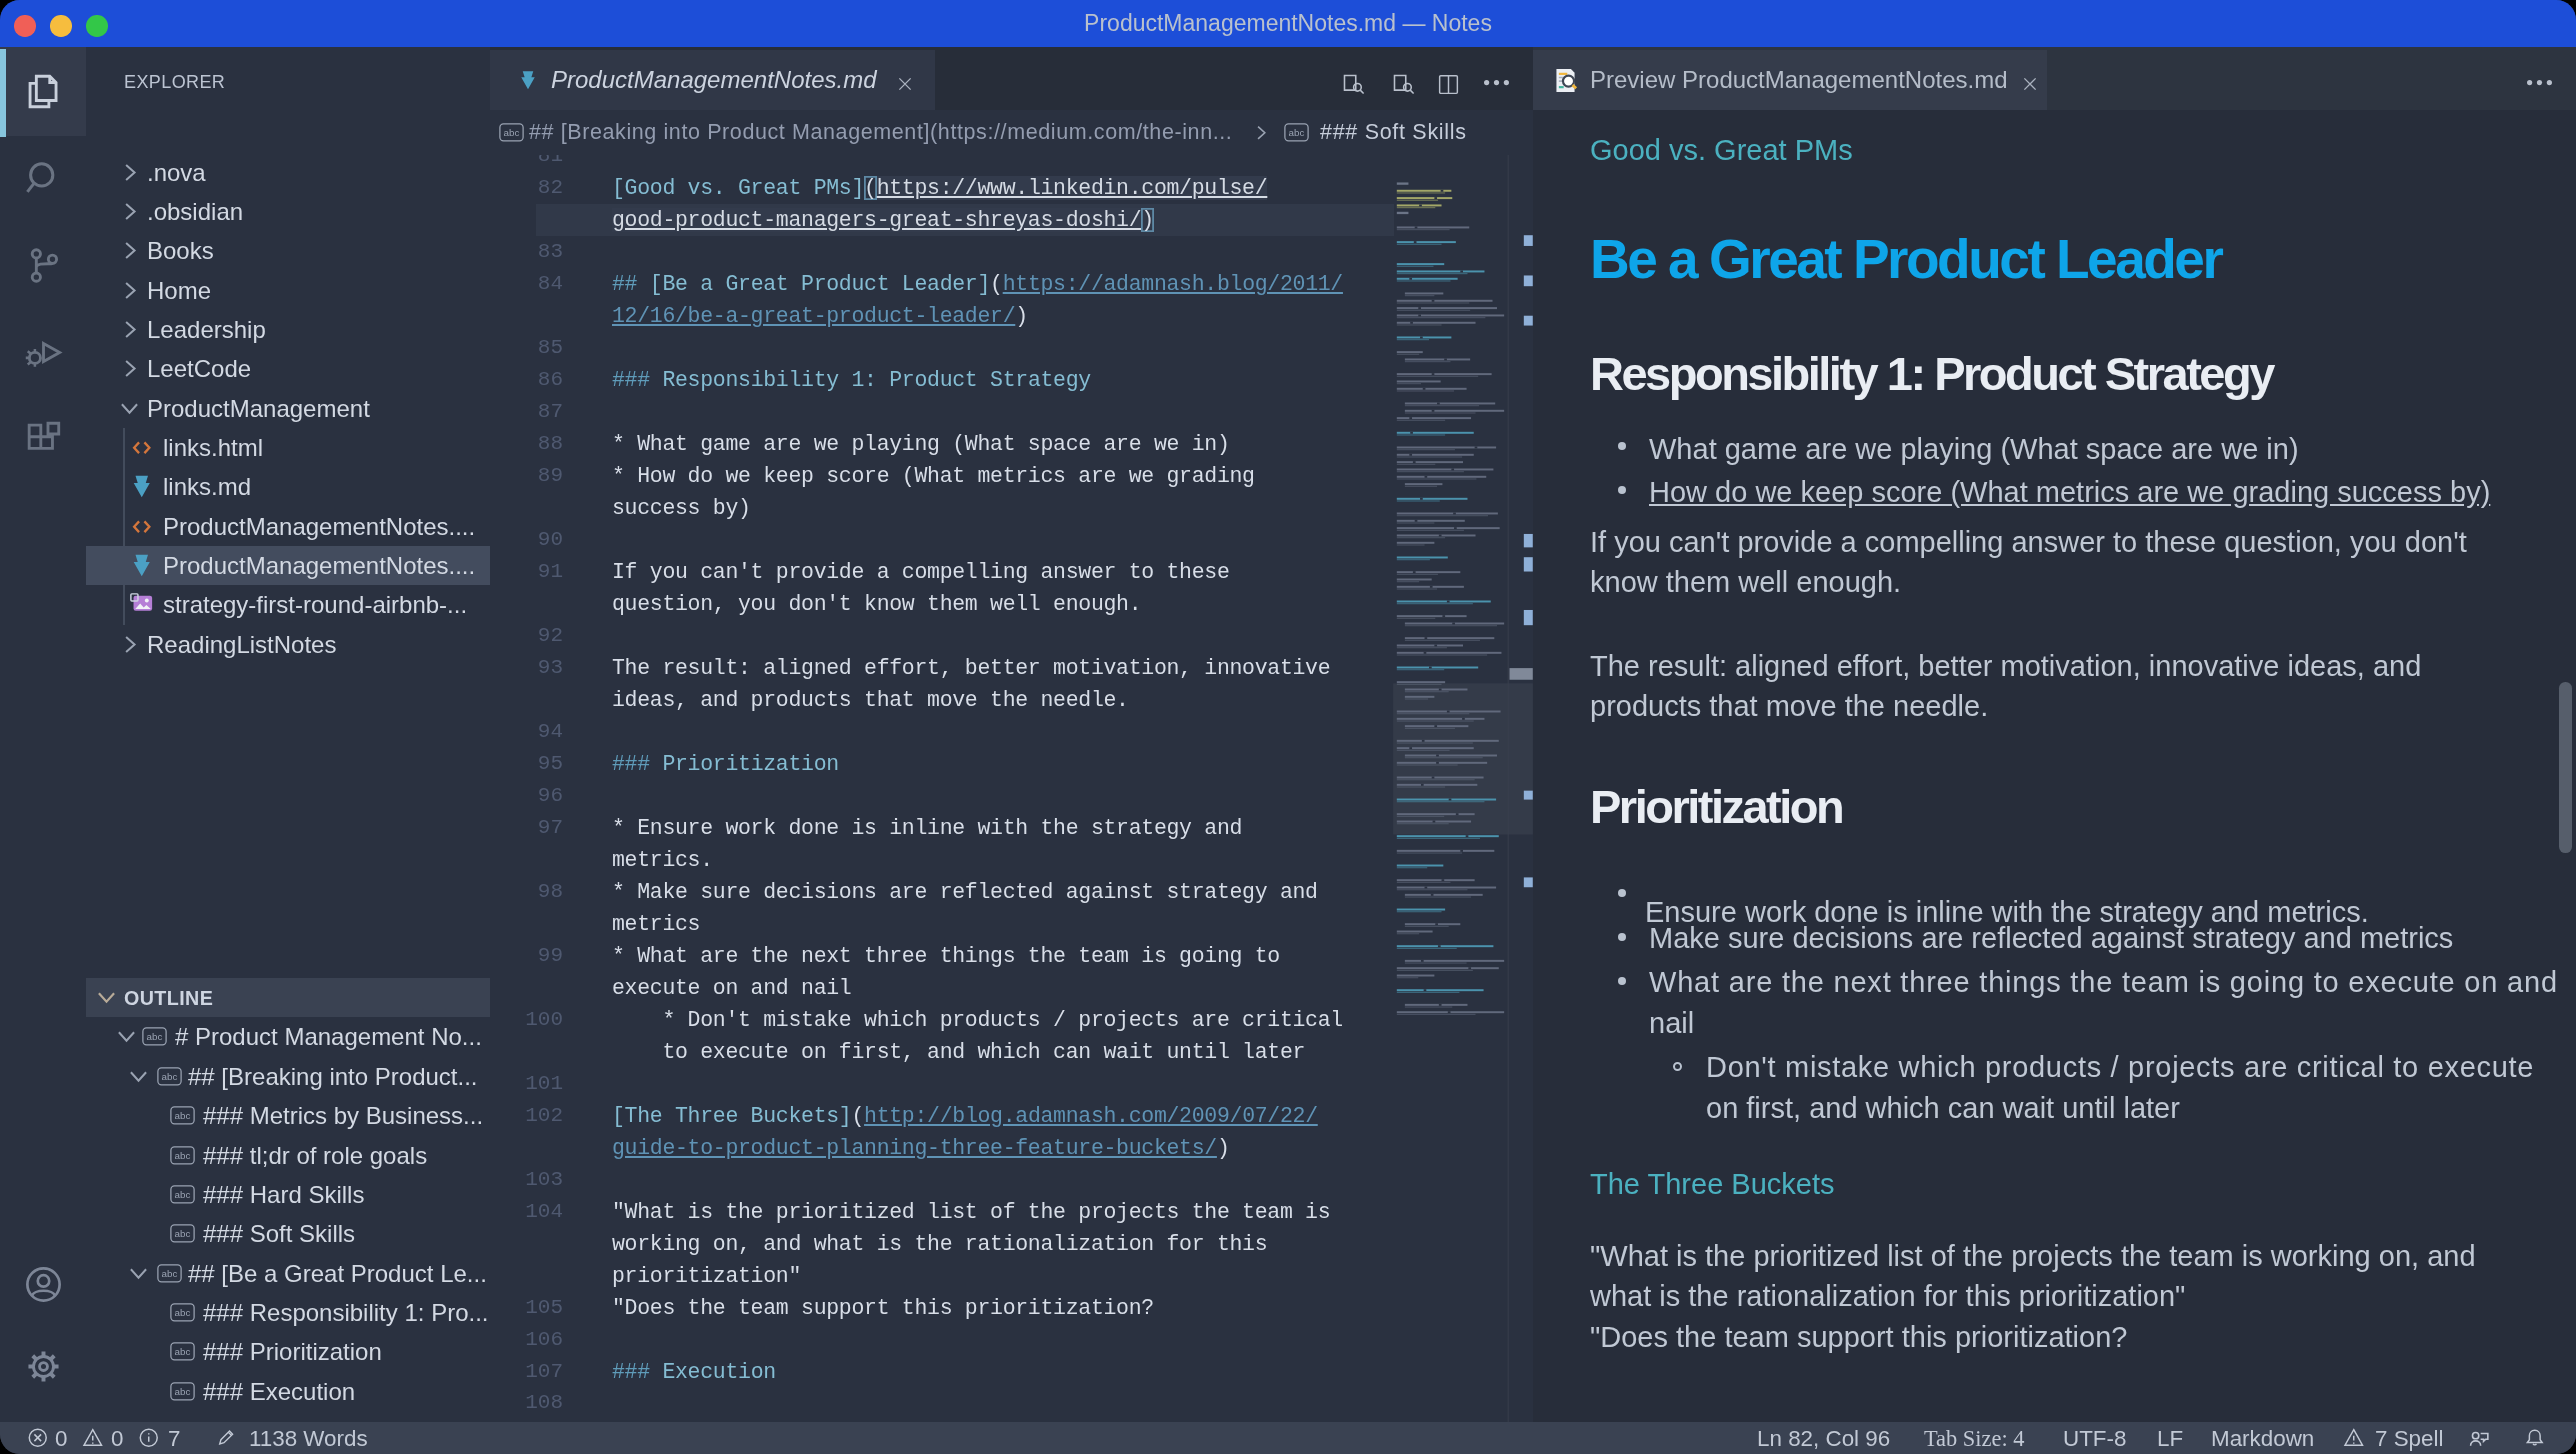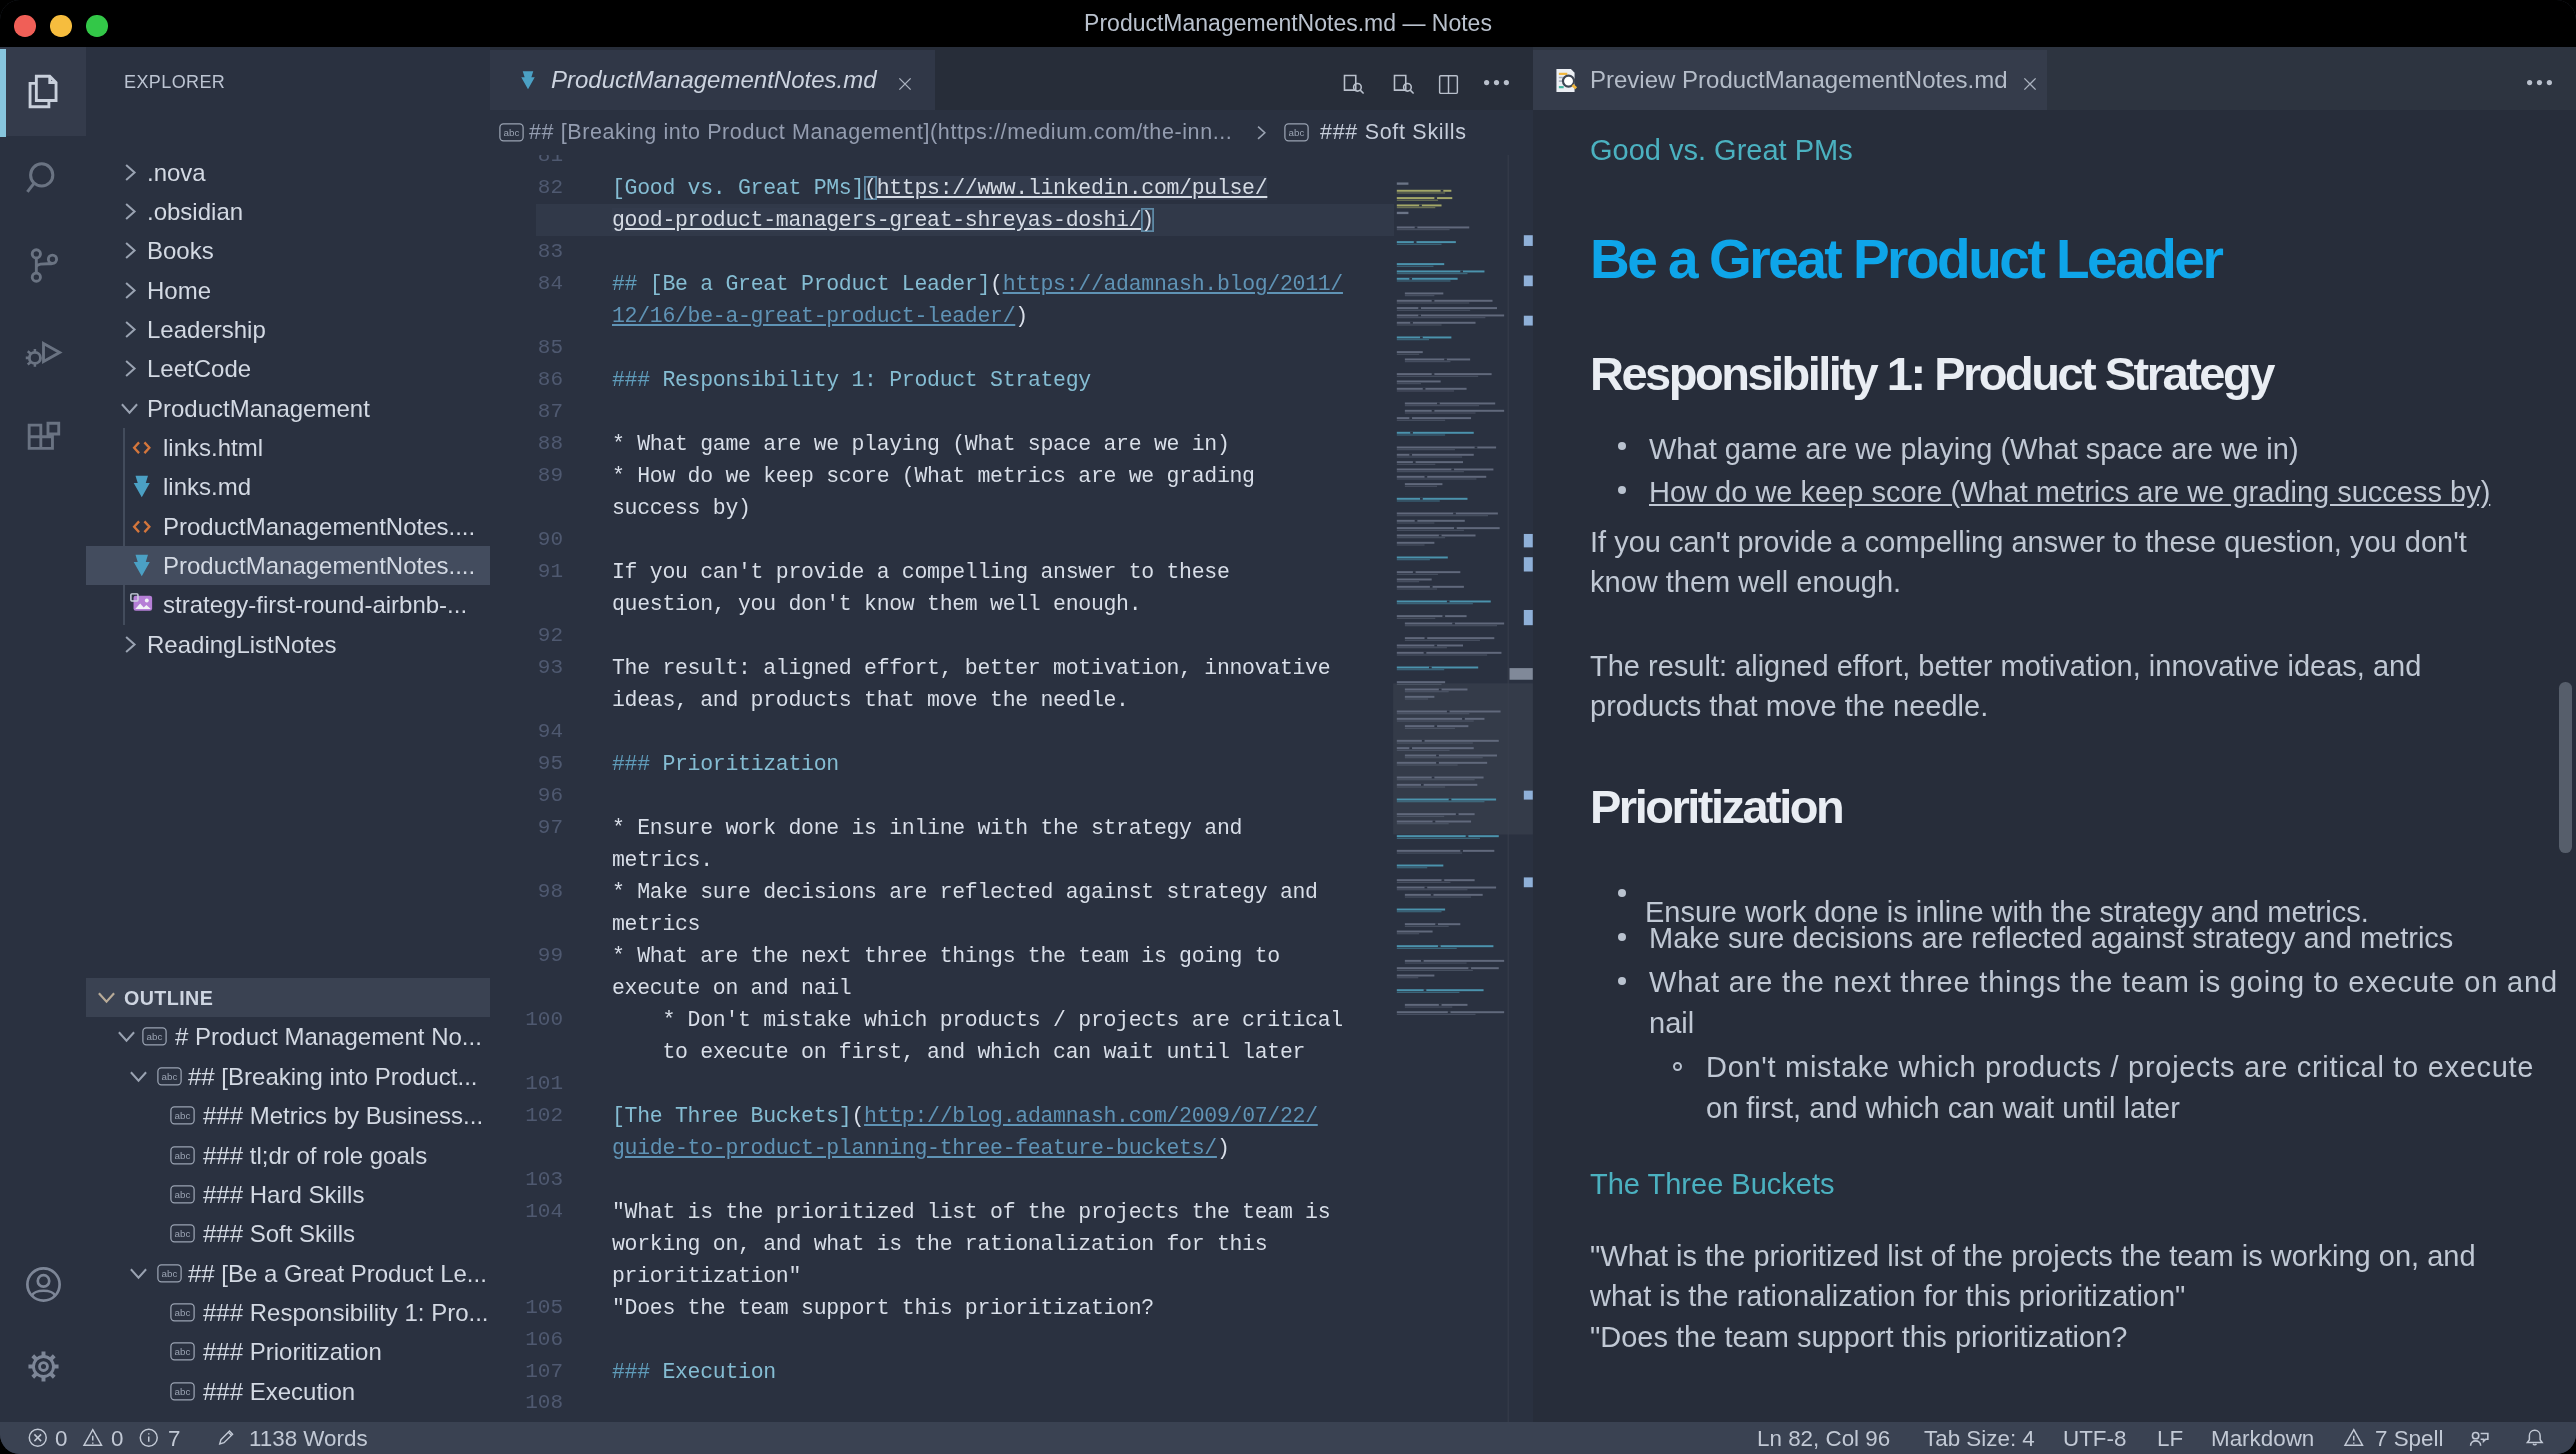--- a/index.html
+++ b/index.html
@@ -1,20 +1,20 @@
 <!DOCTYPE html>
 <html style="font-size:14.3px"><head>
 <meta charset="utf-8">
 <style>
   * { margin:0; padding:0; box-sizing:border-box; }
   html,body { width:2576px; height:1454px; background:#000; overflow:hidden; }
   body { font-family:"Liberation Sans", sans-serif; }
   #win { position:absolute; inset:0; background:#2a3140; border-radius:19.7px; overflow:hidden; }
   
-  #titlebar { position:absolute; left:0; top:0; width:2576px; height:47px; background:#000000; }
+  #titlebar { position:absolute; left:0; top:0; width:2576px; height:47px; background:#1d4ed8; }
   .tl { position:absolute; top:15px; width:21.5px; height:21.5px; border-radius:50%; }
   #title { position:absolute; top:0; left:0; width:2576px; height:47px; line-height:47px; text-align:center; color:#b9c1cd; font-size:23px; }
   
   #actbar { position:absolute; left:0; top:47px; width:86px; height:1376px; background:#2a3140; }
   #actsel { position:absolute; left:0; top:0; width:86px; height:89px; background:#343b4b; }
   #actstripe { position:absolute; left:0; top:1.8px; width:6.3px; height:88px; background:#87c5dd; }
   .aicon { position:absolute; left:21.5px; width:43px; height:43px; }
   
   #sidebar { position:absolute; left:86px; top:47px; width:404px; height:1376px; background:#2a3140; }
   .band { position:absolute; left:0; width:404px; height:39px; background:#3a4252; }
@@ -689,21 +689,21 @@
     <svg class="st" style="left:138px; top:5.4px; width:21.5px; height:21.5px;" viewBox="0 0 16 16" fill="none" stroke="#c2c9d5" stroke-width="1.1">
         <circle cx="8" cy="8" r="6.3"></circle>
         <path d="M8 7 v4 M8 4.6 v1"></path>
       </svg>
     <span class="st" style="left:168px;">7</span>
     <svg class="st" style="left:216px; top:6.3px; width:19.7px; height:19.7px;" viewBox="0 0 16 16" fill="none" stroke="#c2c9d5" stroke-width="1.1">
         <path d="M3 13 l1-3.5 7-7 2.5 2.5 -7 7 z M10 3.5 l2.5 2.5"></path>
       </svg>
     <span class="st" style="left:249px;">1138 Words</span>
     <span class="st" style="left:1757px;">Ln 82, Col 96</span>
-    <span class="st" style="left:1924px;">Tab Size: 4</span>
+    <span class="st" style="left:1924px;font-family:Liberation Serif, serif;">Tab Size: 4</span>
     <span class="st" style="left:2063px;">UTF-8</span>
     <span class="st" style="left:2157px;">LF</span>
     <span class="st" style="left:2211px;">Markdown</span>
     <svg class="st" style="left:2343px; top:5.4px; width:21.5px; height:21.5px;" viewBox="0 0 16 16" fill="none" stroke="#c2c9d5" stroke-width="1.1">
         <path d="M8 2 L14.5 13.5 H1.5 Z"></path>
         <path d="M8 6.5 v3.5 M8 11.5 v0.9"></path>
       </svg>
     <span class="st" style="left:2375px;">7 Spell</span>
     <svg class="st" style="left:2467px; top:5.4px; width:23px; height:23px;" viewBox="0 0 16 16" fill="none" stroke="#c2c9d5" stroke-width="1.1">
         <circle cx="6" cy="6" r="2.2"></circle>

